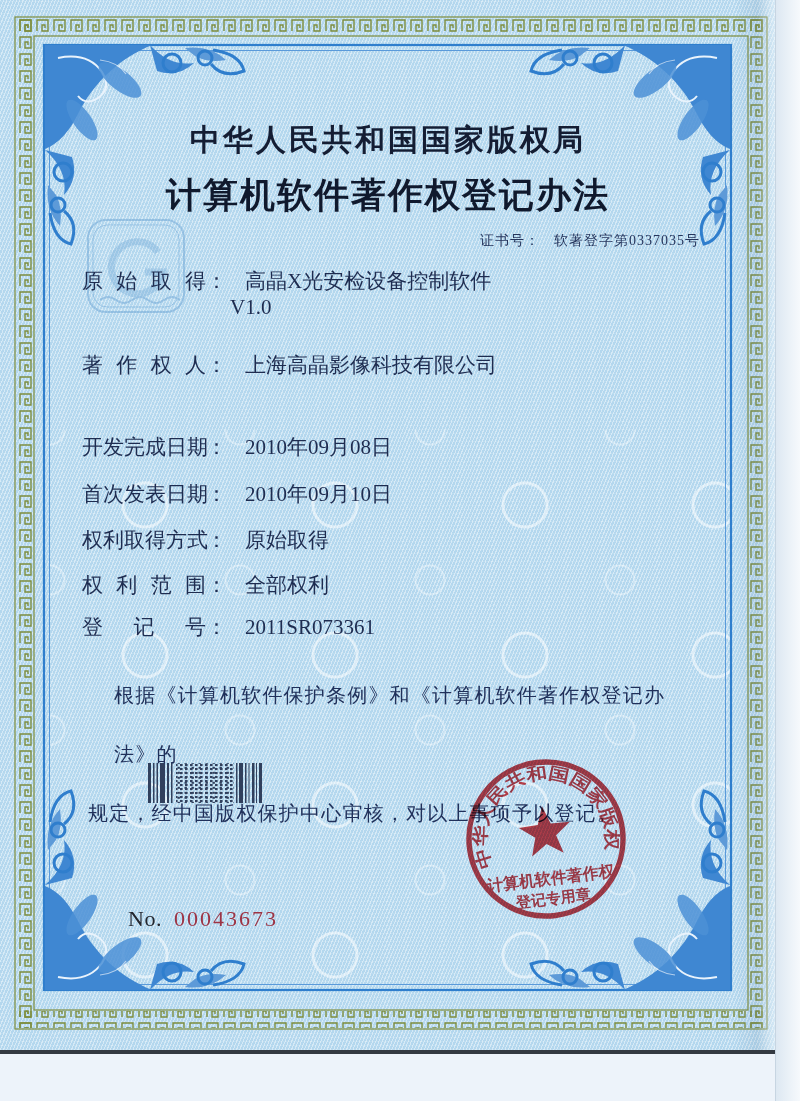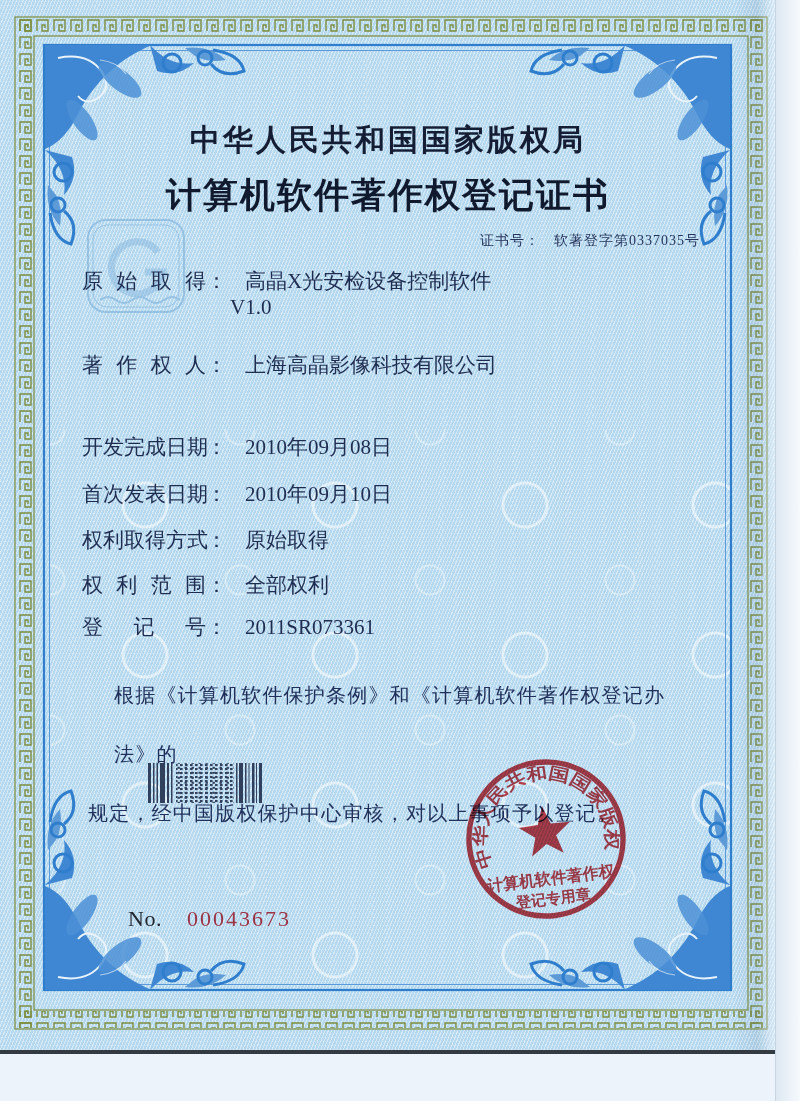--- a/index.html
+++ b/index.html
@@ -51,21 +51,21 @@
   .certno .gap{margin-left:14px;}
   .row{left:82px;font-size:21px;white-space:nowrap;}
   .lbl{display:inline-block;width:124px;text-align:justify;text-align-last:justify;text-justify:inter-character;vertical-align:top;}
   .colon{display:inline-block;width:20px;}
   .val{margin-left:4px;padding-left:15px;}
   .r1{top:267px}.r1b{top:295px;left:230px}.r2{top:351px}
   .r3{top:433px}.r4{top:480px}.r5{top:526px}.r6{top:571px}.r7{top:613px}
   .para{left:88px;top:666px;width:610px;font-size:20px;line-height:59px;letter-spacing:1.2px;color:#20305a;}
   .para .ind{padding-left:26px;}
   .serial{left:128px;top:906px;font-size:22px;color:#23262e;letter-spacing:.5px;}
-  .serial .num{color:#9c3344;letter-spacing:2px;margin-left:25px;}
+  .serial .num{color:#9c3344;letter-spacing:2px;margin-left:12px;}
   .issuedate{left:448px;top:910px;font-size:22px;letter-spacing:1px;color:#223055;}
   .seal{position:absolute;left:455px;top:750px;z-index:4;mix-blend-mode:multiply;opacity:.93;}
   .seal text{font-family:"Liberation Serif","DejaVu Serif",serif;font-weight:bold;fill:#c5323c;}
 </style>
 </head>
 <body>
 
 <div class="cert">
   <div class="wm"></div>
 
@@ -148,21 +148,21 @@
       <rect x="248.5" y="763" width="1" height="40"></rect>
       <rect x="252" y="763" width="2.5" height="40"></rect>
       <rect x="256" y="763" width="1" height="40"></rect>
       <rect x="259" y="763" width="3" height="40"></rect>
     </g>
   </svg>
 
   <div class="crease"></div>
 
   <div class="txt title">中华人民共和国国家版权局</div>
-  <div class="txt subtitle">计算机软件著作权登记证书</div>
+  <div class="txt subtitle">计算机软件著作权登记办法</div>
 
   <div class="txt certno">
     <span>证书号：</span><span class="gap">软著登字第0337035号</span>
   </div>
 
   <div class="txt row r1">
     <span class="lbl">原始取得</span><span class="colon">：</span><span class="val">高晶X光安检设备控制软件</span>
   </div>
   <div class="txt row r1b">
     <span>V1.0</span>

